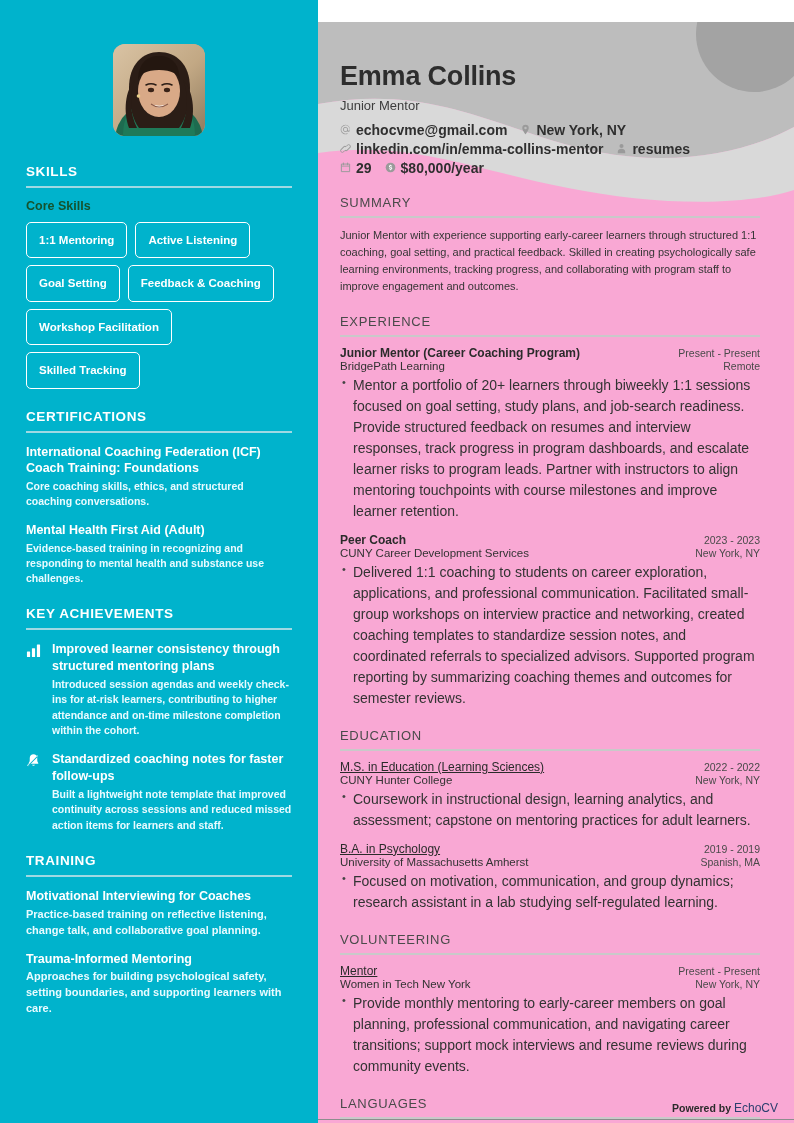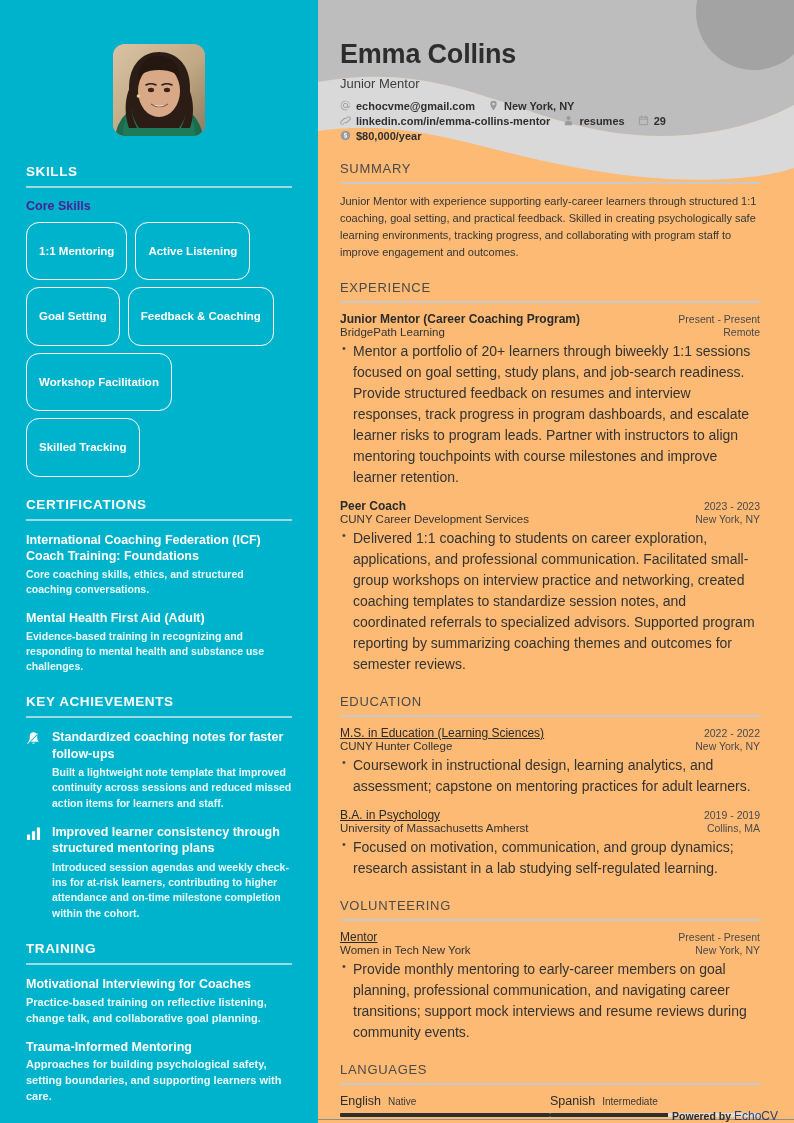--- a/index.html
+++ b/index.html
@@ -25,55 +25,55 @@
   }
   .photo svg { display: block; width: 100%; height: 100%; }
 
   .side-section { margin-bottom: 20px; }
   .side-h {
     font-size: 13.5px; font-weight: bold; letter-spacing: 0.6px;
     color: #ffffff; padding-bottom: 7px;
   }
   .side-rule { height: 2px; background: #9fd9e3; margin-bottom: 11px; }
 
-  .sub-h { font-size: 12.5px; font-weight: bold; color: #4c1d95; margin-bottom: 9px; }
+  .sub-h { font-size: 12.5px; font-weight: bold; color: #14532d; margin-bottom: 9px; }
 
   .chips { display: flex; flex-wrap: wrap; gap: 7px 8px; }
   .chip {
-    border: 1px solid #ffffff; border-radius: 13px;
-    padding: 21px 12px; font-size: 11.5px; font-weight: bold; color: #ffffff;
+    border: 1px solid #ffffff; border-radius: 5px;
+    padding: 10px 12px; font-size: 11.5px; font-weight: bold; color: #ffffff;
     white-space: nowrap; line-height: 1.25;
   }
 
   .cert-item { margin-bottom: 12px; }
   .cert-title { font-size: 12.5px; font-weight: bold; line-height: 1.35; margin-bottom: 2px; }
   .cert-desc { font-size: 10.5px; font-weight: bold; line-height: 1.45; color: #e8fbff; }
 
   .ach-item { display: flex; gap: 9px; margin-bottom: 13px; }
   .ach-icon { flex: 0 0 17px; padding-top: 2px; }
   .ach-icon svg { display: block; width: 15px; height: 15px; fill: #ffffff; }
   .ach-title { font-size: 12.5px; font-weight: bold; line-height: 1.32; margin-bottom: 3px; }
   .ach-desc { font-size: 10.5px; font-weight: bold; line-height: 1.45; color: #e8fbff; }
 
   .tr-item { margin-bottom: 12px; }
   .tr-title { font-size: 12.5px; font-weight: bold; line-height: 1.35; margin-bottom: 2px; }
   .tr-desc { font-size: 11px; font-weight: bold; line-height: 1.45; color: #e8fbff; }
 
   
-  .main { position: relative; flex: 1; min-width: 0; background: #fdba74; }
+  .main { position: relative; flex: 1; min-width: 0; background: #f9a8d4; margin-top: 22px; }
   .waves { position: absolute; inset: 0 0 auto 0; height: 200px; width: 476px; z-index: 0; }
   .main-inner { position: relative; z-index: 2; padding: 40px 34px 0 22px; }
 
   .name { font-size: 27px; font-weight: bold; color: #2d2d2d; letter-spacing: -0.2px; line-height: 1.1; }
   .role { font-size: 13px; color: #3d3d3d; margin-top: 6px; margin-bottom: 9px; }
 
   .contacts { display: flex; flex-wrap: wrap; gap: 3px 0; max-width: 390px; }
   .c-item { display: flex; align-items: center; gap: 5px; margin-right: 13px; }
   .c-item svg { width: 11px; height: 11px; fill: #9a9a9a; flex: 0 0 11px; }
-  .c-item span { font-size: 11px; font-weight: bold; color: #2f2f2f; white-space: nowrap; }
+  .c-item span { font-size: 14px; font-weight: bold; color: #2f2f2f; white-space: nowrap; }
 
   .m-section { margin-top: 19px; }
   .m-h { font-size: 13px; color: #4a4a4a; letter-spacing: 0.7px; padding-bottom: 6px; }
   .m-rule { height: 2px; background: #c9c9c9; margin-bottom: 9px; }
 
   .summary-txt { font-size: 11px; line-height: 1.55; color: #353535; }
 
   .entry { margin-bottom: 11px; }
   .entry-row { display: flex; justify-content: space-between; align-items: baseline; gap: 10px; }
   .e-title { font-size: 12px; font-weight: bold; color: #2b2b2b; }
@@ -92,21 +92,21 @@
 
   .langs { display: flex; }
   .lang { flex: 1; }
   .lang-row { display: flex; align-items: baseline; gap: 7px; margin-bottom: 5px; }
   .lang-name { font-size: 12.5px; color: #2b2b2b; }
   .lang-level { font-size: 10px; color: #3a3a3a; }
   .lang-bar { height: 4px; background: #dcdcdc; border-radius: 1px; overflow: hidden; }
   .lang-fill { height: 100%; background: #2e2e2e; }
 
   .footer {
-    position: absolute; right: 16px; bottom: 0; z-index: 5;
+    position: absolute; right: 16px; bottom: 8px; z-index: 5;
     font-size: 10.5px; color: #2b2b2b; font-weight: bold;
   }
   .footer .brand { color: #2b3e6e; font-weight: normal; font-size: 12px; }
   .footer-rule { position: absolute; left: 318px; right: 0; bottom: 3px; height: 1px; background: #8d8d8d; z-index: 4; }
 </style>
 </head>
 <body>
 
 <div class="page">
 
@@ -168,43 +168,43 @@
       </div>
     </section>
 
     <section class="side-section">
       <div class="side-h">KEY ACHIEVEMENTS</div>
       <div class="side-rule"></div>
 
       <div class="ach-item">
         <div class="ach-icon">
           <svg viewBox="0 0 16 16" aria-hidden="true">
+            <rect x="1" y="9" width="3.4" height="6" rx="0.6"></rect>
+            <rect x="6.3" y="5.5" width="3.4" height="9.5" rx="0.6"></rect>
+            <rect x="11.6" y="1.5" width="3.4" height="13.5" rx="0.6"></rect>
+          </svg>
+        </div>
+        <div>
+          <div class="ach-title">Improved learner consistency through structured mentoring plans</div>
+          <div class="ach-desc">Introduced session agendas and weekly check-ins for at-risk learners, contributing to higher attendance and on-time milestone completion within the cohort.</div>
+        </div>
+      </div>
+
+      <div class="ach-item">
+        <div class="ach-icon">
+          <svg viewBox="0 0 16 16" aria-hidden="true">
             <path d="M8 1.2c-2.3 0-4 1.8-4 4.1v2.5c0 1.2-.4 2.1-1.1 2.8-.3.3-.1.9.4.9h9.4c.5 0 .7-.6.4-.9-.7-.7-1.1-1.6-1.1-2.8V5.3c0-2.3-1.7-4.1-4-4.1z"></path>
             <path d="M6.4 12.6a1.7 1.7 0 0 0 3.2 0z"></path>
             <rect x="1.2" y="13.1" width="15.1" height="1.5" transform="rotate(-45 1.2 13.1)" fill="#ffffff"></rect>
             <rect x="2.1" y="13.2" width="14" height="0.9" transform="rotate(-45 2.1 13.2)" fill="#00b3cc"></rect>
           </svg>
         </div>
         <div>
           <div class="ach-title">Standardized coaching notes for faster follow-ups</div>
           <div class="ach-desc">Built a lightweight note template that improved continuity across sessions and reduced missed action items for learners and staff.</div>
-        </div>
-      </div>
-
-      <div class="ach-item">
-        <div class="ach-icon">
-          <svg viewBox="0 0 16 16" aria-hidden="true">
-            <rect x="1" y="9" width="3.4" height="6" rx="0.6"></rect>
-            <rect x="6.3" y="5.5" width="3.4" height="9.5" rx="0.6"></rect>
-            <rect x="11.6" y="1.5" width="3.4" height="13.5" rx="0.6"></rect>
-          </svg>
-        </div>
-        <div>
-          <div class="ach-title">Improved learner consistency through structured mentoring plans</div>
-          <div class="ach-desc">Introduced session agendas and weekly check-ins for at-risk learners, contributing to higher attendance and on-time milestone completion within the cohort.</div>
         </div>
       </div>
     </section>
 
     <section class="side-section">
       <div class="side-h">TRAINING</div>
       <div class="side-rule"></div>
       <div class="tr-item">
         <div class="tr-title">Motivational Interviewing for Coaches</div>
         <div class="tr-desc">Practice-based training on reflective listening, change talk, and collaborative goal planning.</div>
@@ -329,21 +329,21 @@
           </ul>
         </div>
 
         <div class="entry">
           <div class="entry-row">
             <span class="e-title light">B.A. in Psychology</span>
             <span class="e-date">2019 - 2019</span>
           </div>
           <div class="entry-row">
             <span class="e-org">University of Massachusetts Amherst</span>
-            <span class="e-loc">Collins, MA</span>
+            <span class="e-loc">Spanish, MA</span>
           </div>
           <ul class="bullets">
             <li>Focused on motivation, communication, and group dynamics; research assistant in a lab studying self-regulated learning.</li>
           </ul>
         </div>
       </section>
 
       <section class="m-section">
         <div class="m-h">VOLUNTEERING</div>
         <div class="m-rule"></div>

